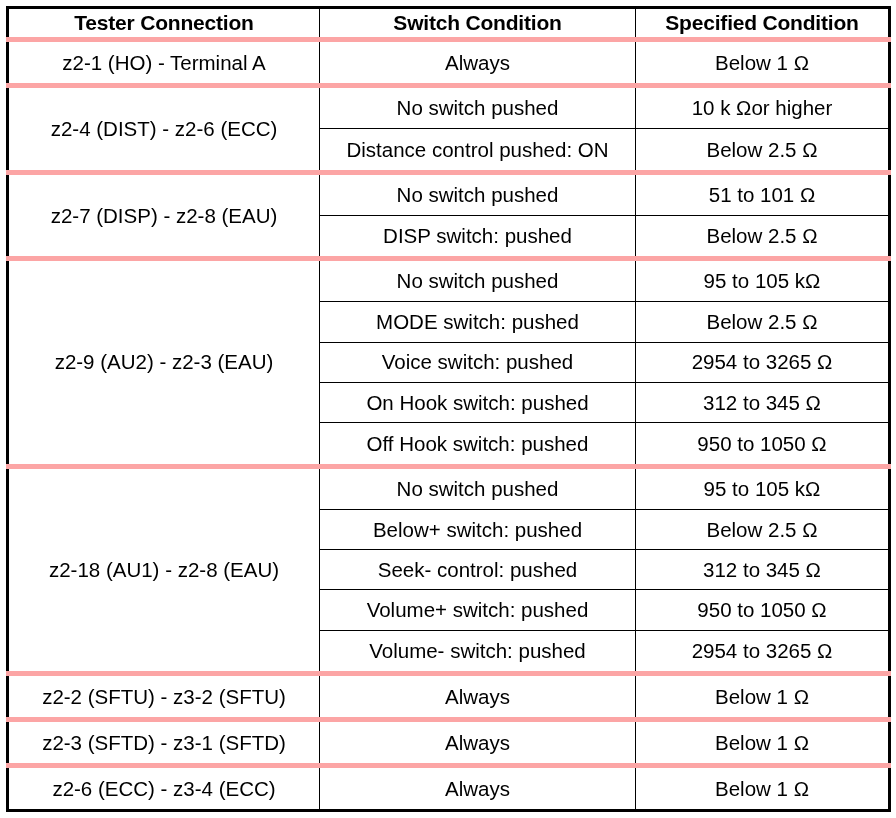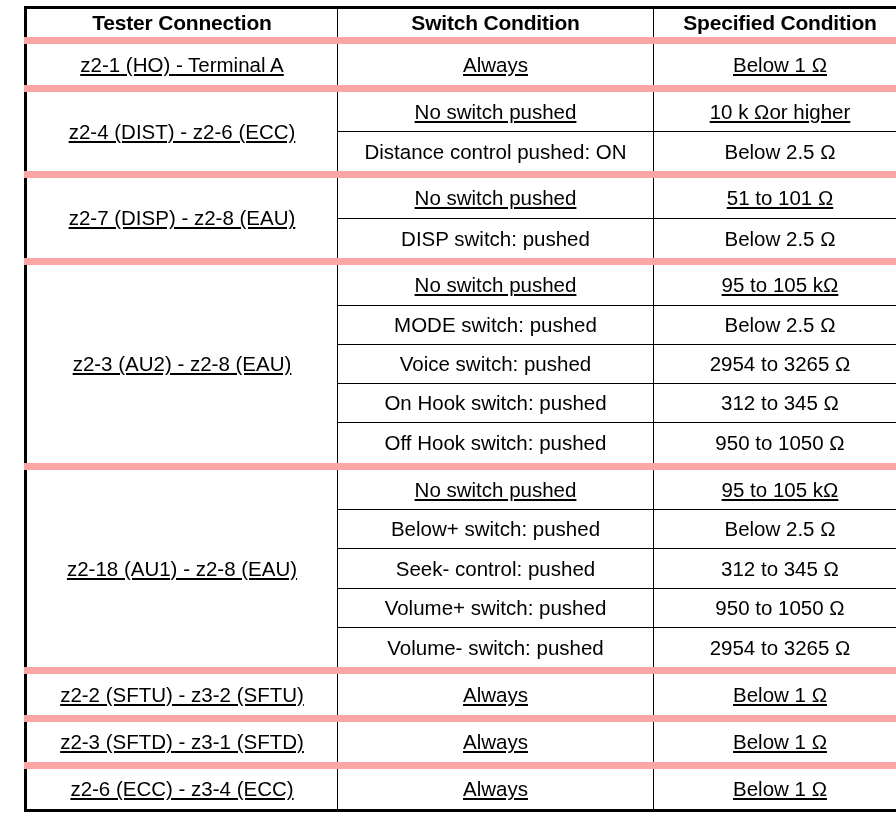--- a/index.html
+++ b/index.html
@@ -13,21 +13,21 @@
     height: 818px;
     font-family: "Liberation Sans", sans-serif;
     color: #000000;
     overflow: hidden;
   }
 
   .table-wrap {
     box-sizing: border-box;
     width: 896px;
     height: 622px;
-    padding: 6px 8px 6px 24px;
+    padding: 6px 8px 6px 6px;
   }
 
   table.spec-table {
     border-collapse: collapse;
     table-layout: fixed;
     width: 882px;
     height: 806px;
     border: 3px solid #000;
   }
 
@@ -54,21 +54,21 @@
   }
 
   
   thead tr th { border-bottom: 3px solid #000; }
 
   
   .col-sep { border-left: 1.5px solid #000; }
 
   
   tr.group-start > td,
-  tr.group-start > th { border-top: 7px solid #fca5a5; text-decoration: underline; }
+  tr.group-start > th { border-top: 5px solid #fca5a5; }
 
   
   td.tester-cell {
     border-right: 1.5px solid #000;
   }
   td.switch-cell {
     border-right: 1.5px solid #000;
   }
   td.spec-cell { }
 
@@ -110,21 +110,21 @@
         <tr class="group-start">
           <td class="tester-cell" rowspan="2">z2-7 (DISP) - z2-8 (EAU)</td>
           <td class="switch-cell">No switch pushed</td>
           <td class="spec-cell">51 to 101 Ω</td>
         </tr>
         <tr class="sub-row">
           <td class="switch-cell">DISP switch: pushed</td>
           <td class="spec-cell">Below 2.5 Ω</td>
         </tr>
         <tr class="group-start">
-          <td class="tester-cell" rowspan="5">z2-3 (AU2) - z2-8 (EAU)</td>
+          <td class="tester-cell" rowspan="5">z2-9 (AU2) - z2-3 (EAU)</td>
           <td class="switch-cell">No switch pushed</td>
           <td class="spec-cell">95 to 105 kΩ</td>
         </tr>
         <tr class="sub-row">
           <td class="switch-cell">MODE switch: pushed</td>
           <td class="spec-cell">Below 2.5 Ω</td>
         </tr>
         <tr class="sub-row">
           <td class="switch-cell">Voice switch: pushed</td>
           <td class="spec-cell">2954 to 3265 Ω</td>

